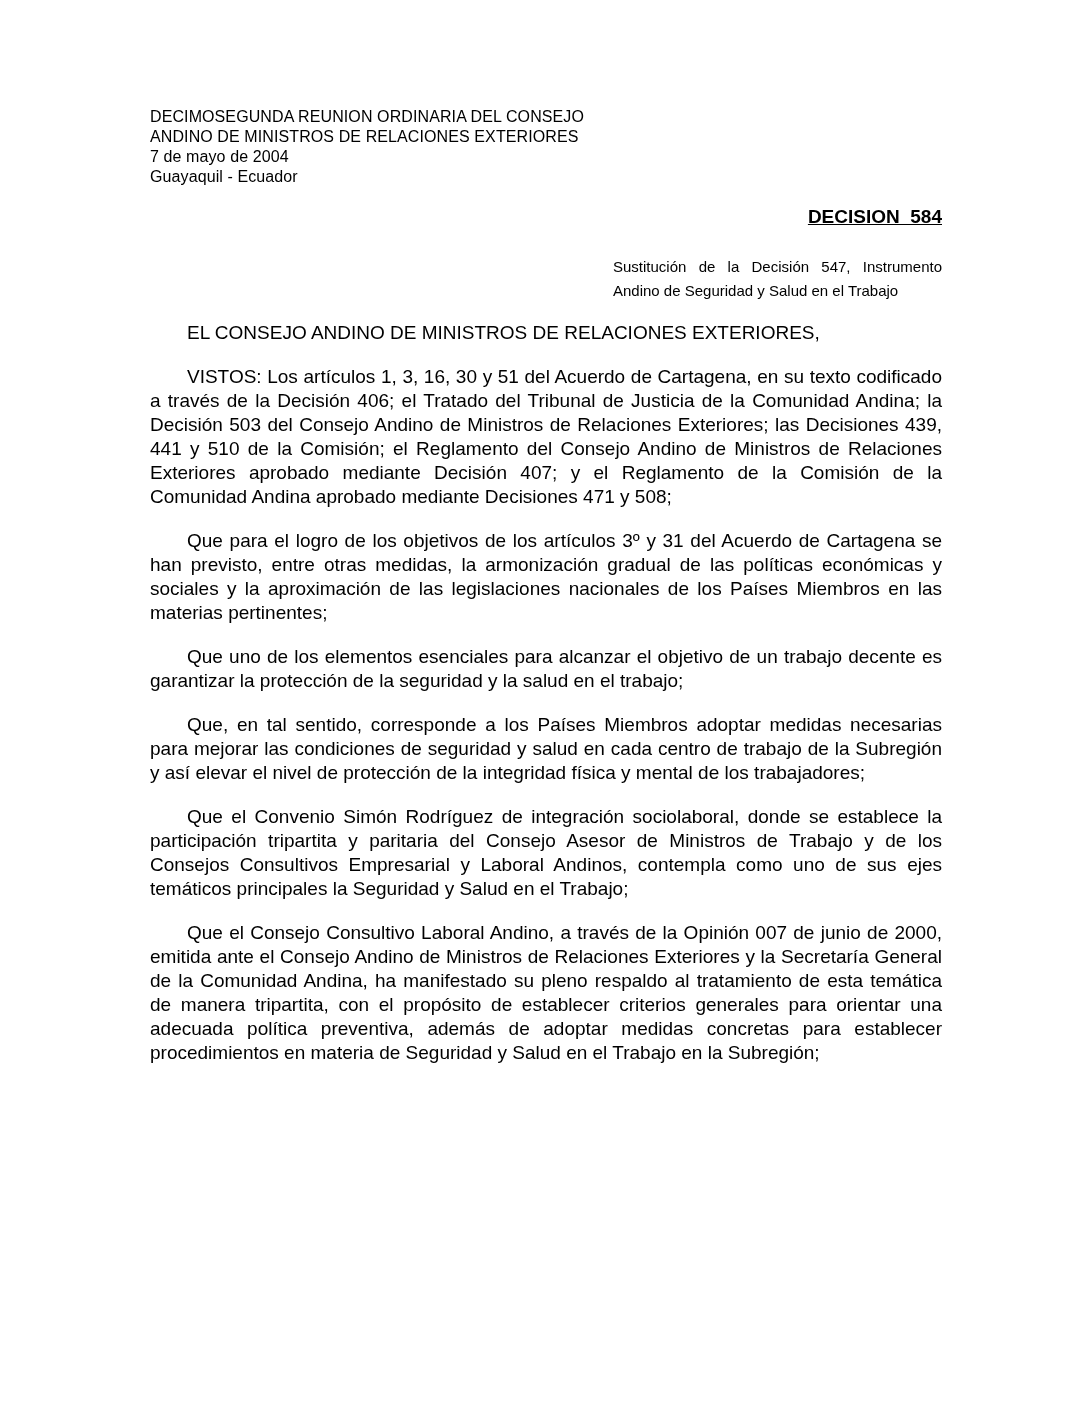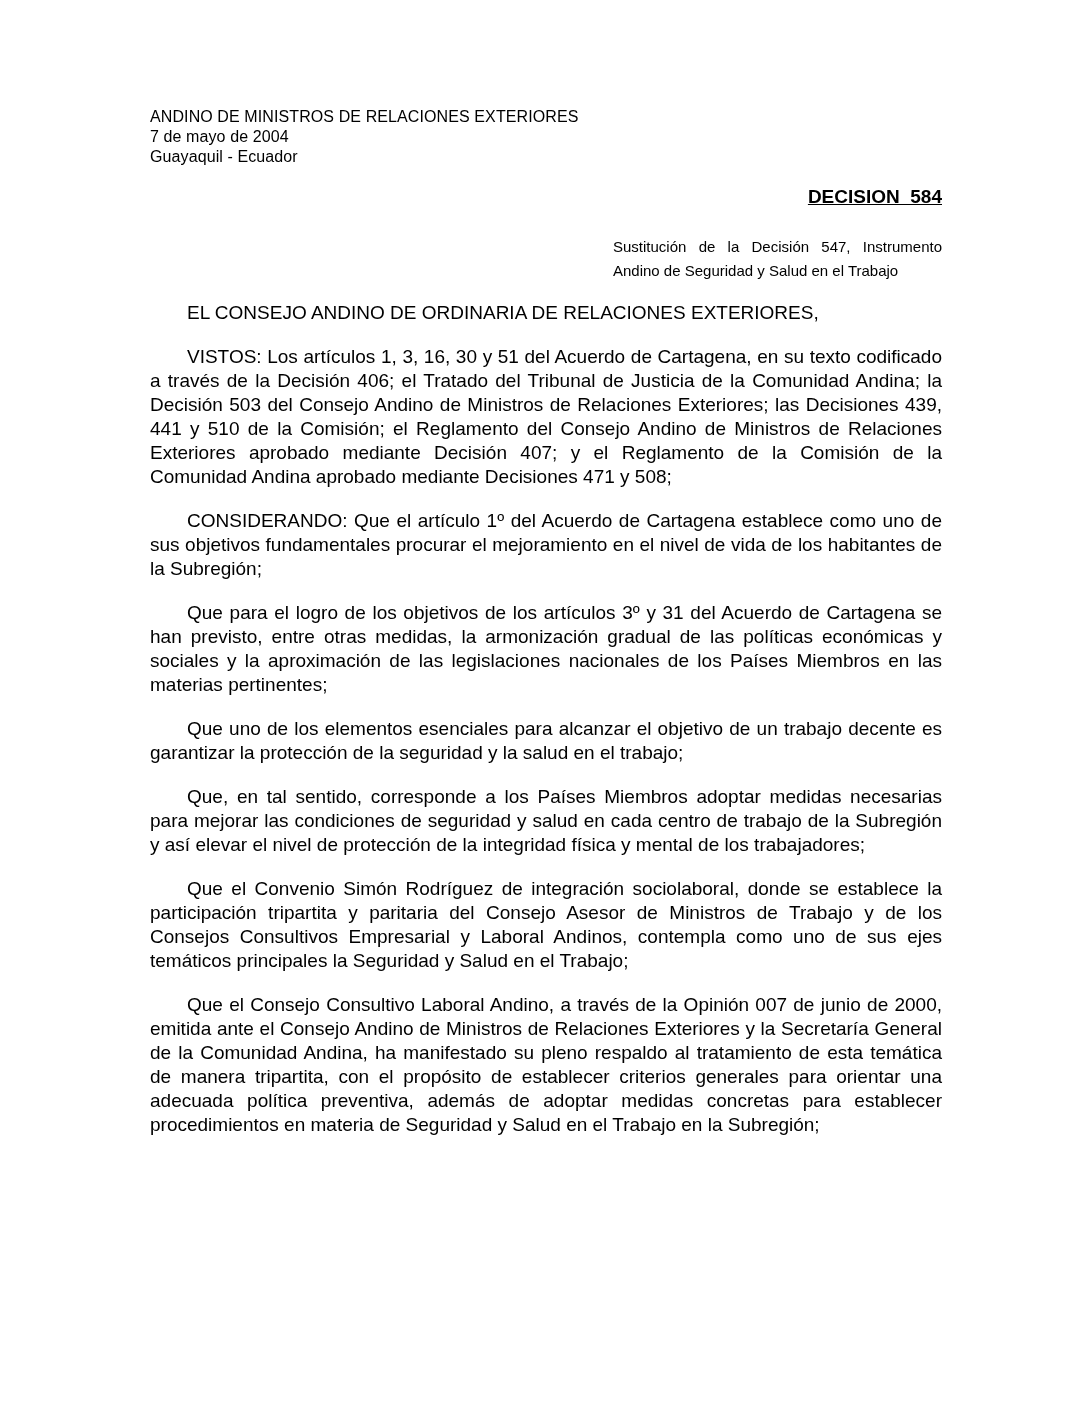--- a/index.html
+++ b/index.html
@@ -58,35 +58,35 @@
   .para:last-child {
     margin-bottom: 16px;
   }
 </style>
 </head>
 <body>
 
 <div class="page">
 
   <div class="header">
+    <div class="header-line">DECIMOSEGUNDA REUNION ORDINARIA DEL CONSEJO</div>
     <div class="header-line">ANDINO DE MINISTROS DE RELACIONES EXTERIORES</div>
     <div class="header-line">7 de mayo de 2004</div>
     <div class="header-line">Guayaquil - Ecuador</div>
   </div>
 
   <div class="title-row">
     <span class="title-text">DECISION  584</span>
   </div>
 
   <div class="subtitle">Sustitución de la Decisión 547, Instrumento Andino de Seguridad y Salud en el Trabajo</div>
 
   <div class="body-text">
-    <p class="para">EL CONSEJO ANDINO DE ORDINARIA DE RELACIONES EXTERIORES,</p>
+    <p class="para">EL CONSEJO ANDINO DE MINISTROS DE RELACIONES EXTERIORES,</p>
     <p class="para">VISTOS: Los artículos 1, 3, 16, 30 y 51 del Acuerdo de Cartagena, en su texto codificado a través de la Decisión 406; el Tratado del Tribunal de Justicia de la Comunidad Andina; la Decisión 503 del Consejo Andino de Ministros de Relaciones Exteriores; las Decisiones 439, 441 y 510 de la Comisión; el Reglamento del Consejo Andino de Ministros de Relaciones Exteriores aprobado mediante Decisión 407; y el Reglamento de la Comisión de la Comunidad Andina aprobado mediante Decisiones 471 y 508;</p>
-    <p class="para">CONSIDERANDO: Que el artículo 1º del Acuerdo de Cartagena establece como uno de sus objetivos fundamentales procurar el mejoramiento en el nivel de vida de los habitantes de la Subregión;</p>
     <p class="para">Que para el logro de los objetivos de los artículos 3º y 31 del Acuerdo de Cartagena se han previsto, entre otras medidas, la armonización gradual de las políticas econó­micas y sociales y la aproximación de las legislaciones nacionales de los Países Miembros en las materias pertinentes;</p>
     <p class="para">Que uno de los elementos esenciales para alcanzar el objetivo de un trabajo decente es garantizar la protección de la seguridad y la salud en el trabajo;</p>
     <p class="para">Que, en tal sentido, corresponde a los Países Miembros adoptar medidas necesa­rias para mejorar las condiciones de seguridad y salud en cada centro de trabajo de la Subregión y así elevar el nivel de protección de la integridad física y mental de los trabajadores;</p>
     <p class="para">Que el Convenio Simón Rodríguez de integración sociolaboral, donde se establece la participación tripartita y paritaria del Consejo Asesor de Ministros de Trabajo y de los Consejos Consultivos Empresarial y Laboral Andinos, contempla como uno de sus ejes temáticos principales la Seguridad y Salud en el Trabajo;</p>
     <p class="para">Que el Consejo Consultivo Laboral Andino, a través de la Opinión 007 de junio de 2000, emitida ante el Consejo Andino de Ministros de Relaciones Exteriores y la Secre­taría General de la Comunidad Andina, ha manifestado su pleno respaldo al tratamiento de esta temática de manera tripartita, con el propósito de establecer criterios generales para orientar una adecuada política preventiva, además de adoptar medidas concretas para establecer procedimientos en materia de Seguridad y Salud en el Trabajo en la Subregión;</p>
   </div>
 
 </div>
 
 </body></html>

